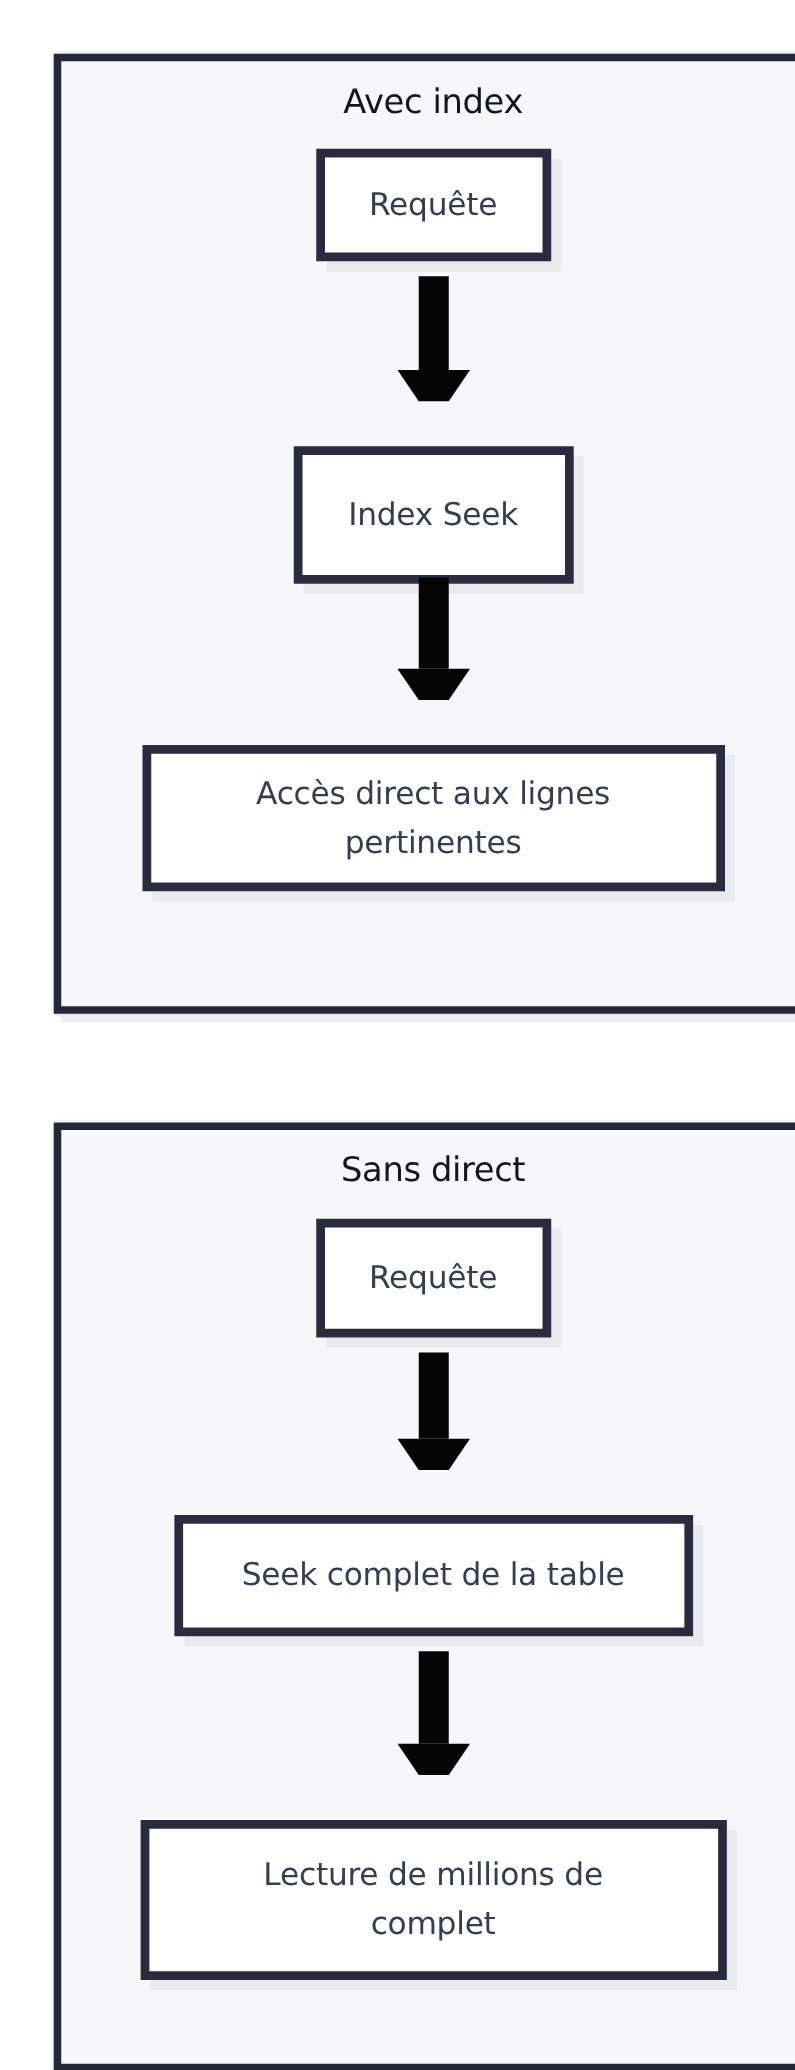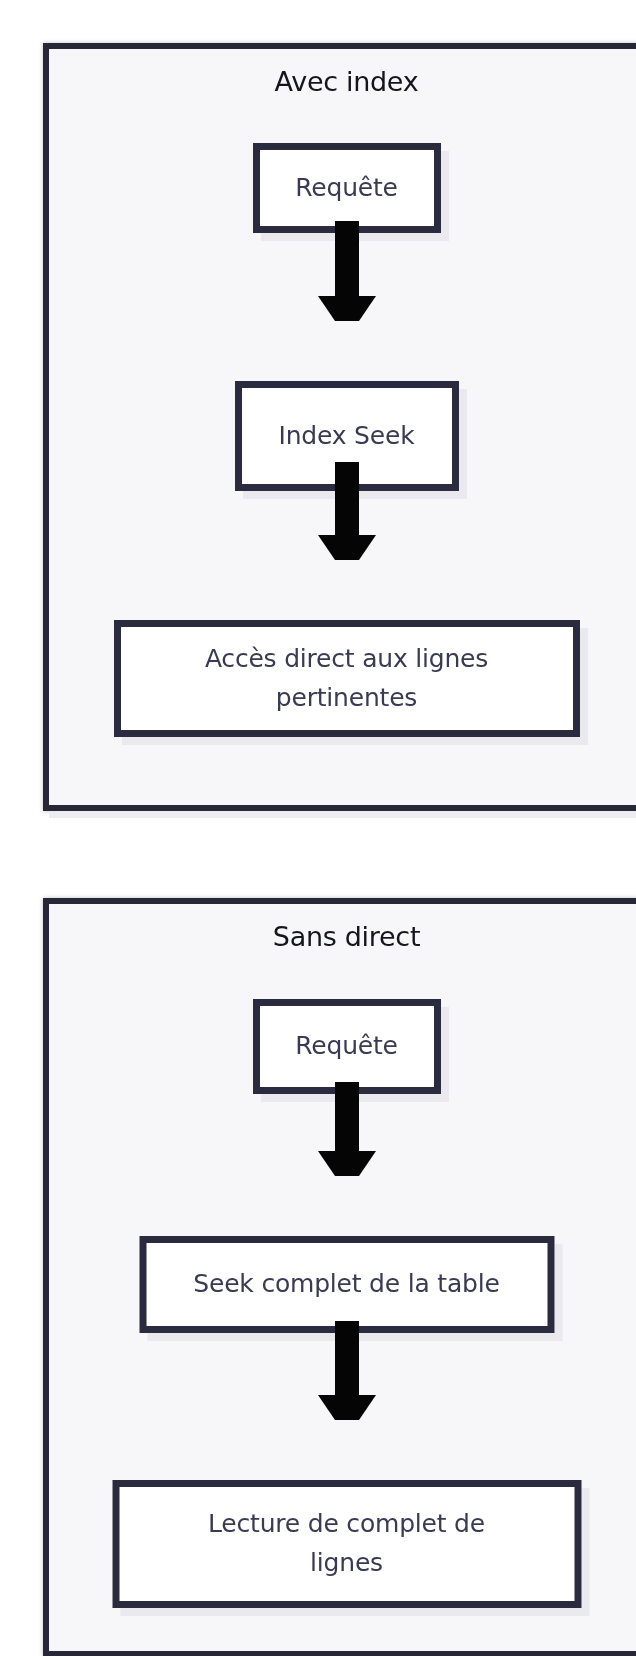--- a/index.html
+++ b/index.html
@@ -36,21 +36,20 @@
     color:var(--title-text);
     letter-spacing:-0.3px;
   }
   .node{
     position:absolute;left:50%;transform:translateX(-50%);
     background:var(--node-bg);
     border:7px solid var(--node-border);
     box-shadow:8px 8px 0 var(--node-shadow);
     display:flex;align-items:center;justify-content:center;
     text-align:center;
-    margin-top:24px;
   }
   .node .label{
     font-size:25px;font-weight:500;
     color:var(--node-text);
     letter-spacing:-0.2px;
     line-height:1.55;
   }
   .node.pad{padding:0 40px;}
   .arrow{
     position:absolute;left:50%;transform:translateX(-50%);
@@ -110,17 +109,17 @@
     <div class="node" style="top:308px;width:415px;height:97px;">
       <span class="label">Seek complet de la table</span>
     </div>
 
     <div class="arrow" style="top:405px;height:147px;">
       <div class="shaft"></div>
       <div class="head"></div>
     </div>
 
     <div class="node pad" style="top:552px;width:469px;height:128px;">
-      <span class="label">Lecture de complet de lignes</span>
+      <span class="label">Lecture de millions de complet</span>
     </div>
   </section>
 
 </div>
 
 </body></html>

